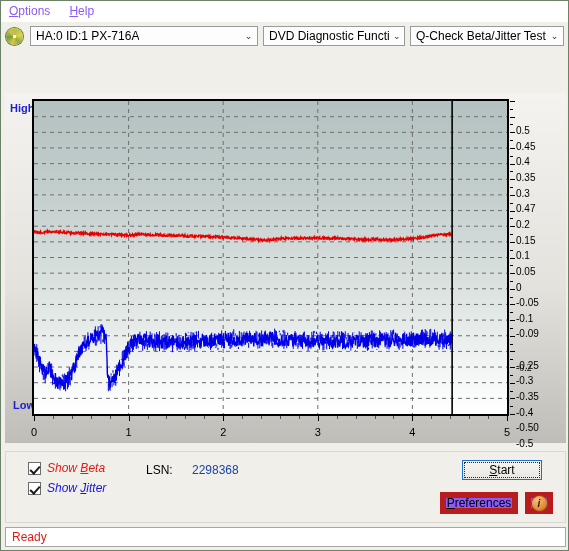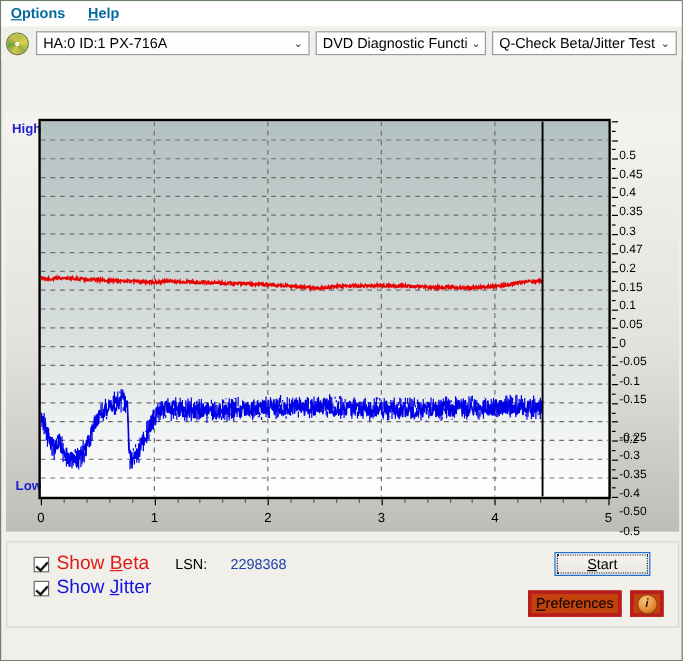--- a/index.html
+++ b/index.html
@@ -40,21 +40,21 @@
     width:45px;height:31px;display:flex;align-items:center;justify-content:center;
     color:#e8eee6;font-size:14px;
   }
   .wbtn.min{font-size:15px;}
   .wbtn.close{font-size:16px;}
   
   .menubar{
     height:20px;background:#ffffff;display:flex;align-items:center;
     padding-left:8px;gap:19px;border-bottom:1px solid #ffffff;
   }
-  .menuitem{color:#0369a1;font-size:12px;cursor:default;font-weight:bold;}
+  .menuitem{color:#8b5cf6;font-size:12px;cursor:default;}
   .menuitem u{text-decoration:underline;}
   
   .toolbar{
     height:28px;background:#f0efea;
     display:flex;align-items:center;
     padding:0 4px;gap:5px;
   }
   .disc-icon{
     width:17px;height:17px;border-radius:50%;
     background:
@@ -134,28 +134,28 @@
   #row-beta{left:22px;top:9px;}
   #row-jitter{left:22px;top:29px;}
   .checkbox{
     width:13px;height:13px;background:#fff;border:1px solid #6b6b6b;
     box-sizing:border-box;position:relative;flex:0 0 auto;
   }
   .checkbox:after{
     content:"";position:absolute;left:3px;top:1px;width:4px;height:8px;
     border:solid #1a1a1a;border-width:0 2px 2px 0;transform:rotate(42deg);
   }
-  .cblabel{font-size:16px;white-space:nowrap;}
+  .cblabel{font-size:12px;white-space:nowrap;font-style:italic;}
   .cblabel u{text-decoration:underline;}
   #label-show-beta{color:#e01b14;}
   #label-show-jitter{color:#1414dc;}
   .lsn-label{position:absolute;left:140px;top:11px;font-size:12px;color:#000;}
   .lsn-value{position:absolute;left:186px;top:11px;font-size:12px;color:#1a43a8;}
   .btn{
-    position:absolute;background:#c2410c;border:3px solid #b91c1c;
+    position:absolute;background:#8b5cf6;border:6px solid #b91c1c;
     font-size:12px;color:#000;display:flex;align-items:center;justify-content:center;
     box-sizing:border-box;
   }
   .btn u{text-decoration:underline;}
   #btn-start{
     left:456px;top:8px;width:80px;height:20px;
     border:1px solid #1f6fd0;
     outline:none;
     background:linear-gradient(180deg,#f6f5f2 0%,#e8e7e2 100%);
   }
@@ -1024,21 +1024,21 @@
         <div class="ytick" style="top: 127.2px;">0.1</div>
         <div class="ytickmark" style="top: 142.85px;"></div>
         <div class="ytick" style="top: 142.85px;">0.05</div>
         <div class="ytickmark" style="top: 158.5px;"></div>
         <div class="ytick" style="top: 158.5px;">0</div>
         <div class="ytickmark" style="top: 174.15px;"></div>
         <div class="ytick" style="top: 174.15px;">-0.05</div>
         <div class="ytickmark" style="top: 189.8px;"></div>
         <div class="ytick" style="top: 189.8px;">-0.1</div>
         <div class="ytickmark" style="top: 205.45px;"></div>
-        <div class="ytick" style="top: 205.45px;">-0.15</div>
+        <div class="ytick" style="top: 205.45px;">-0.09</div>
         <div class="ytickmark" style="top: 221.1px;"></div>
         <div class="ytick" style="top: 239px; font-family: Liberation Serif, serif;">-0.2</div>
         <div class="ytickmark" style="top: 236.75px;"></div>
         <div class="ytick" style="top: 236.75px;">-0.25</div>
         <div class="ytickmark" style="top: 252.4px;"></div>
         <div class="ytick" style="top: 252.4px;">-0.3</div>
         <div class="ytickmark" style="top: 268.05px;"></div>
         <div class="ytick" style="top: 268.05px;">-0.35</div>
         <div class="ytickmark" style="top: 283.7px;"></div>
         <div class="ytick" style="top: 283.7px;">-0.4</div>
@@ -1119,14 +1119,17 @@
       <span class="inner"><u>S</u>tart</span>
     </div>
     <div class="btn" id="btn-preferences">
       <span><u>P</u>references</span>
     </div>
     <div class="btn" id="btn-info">
       <span class="info-circle">i</span>
     </div>
   </div>
 
+  <div class="statusbar">
+    <span class="status-text">Ready</span>
+  </div>
 
 </div>
 
 </body></html>

